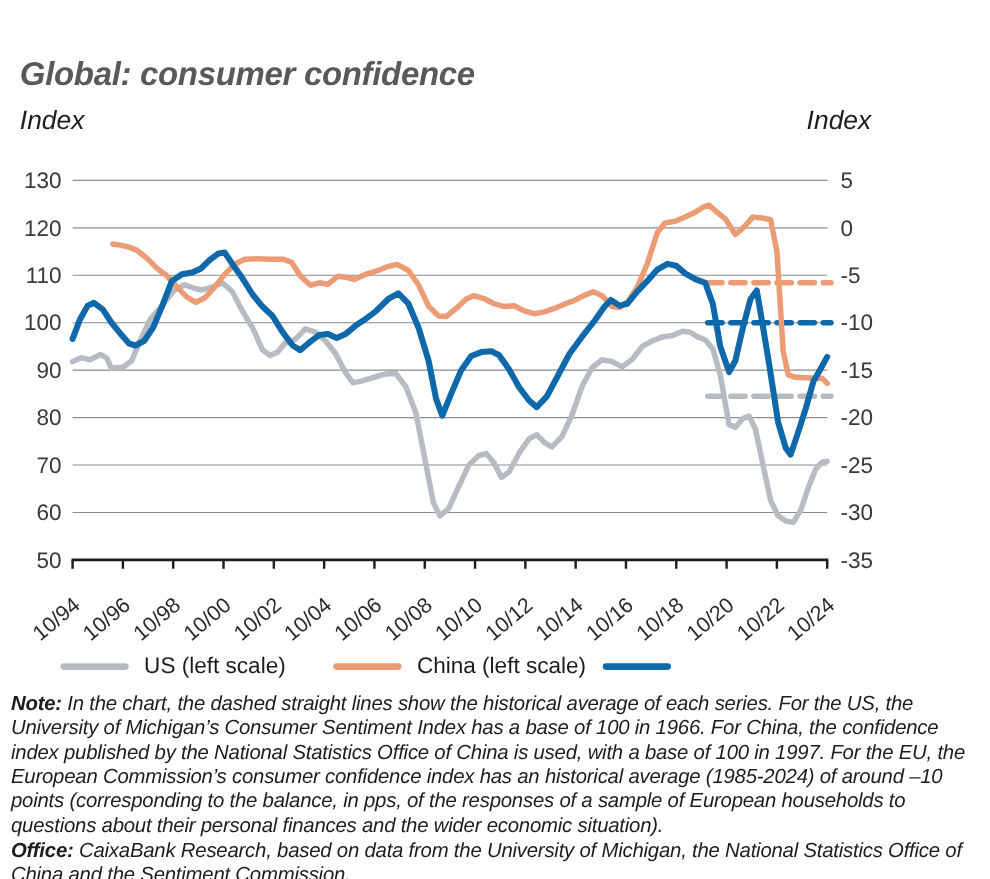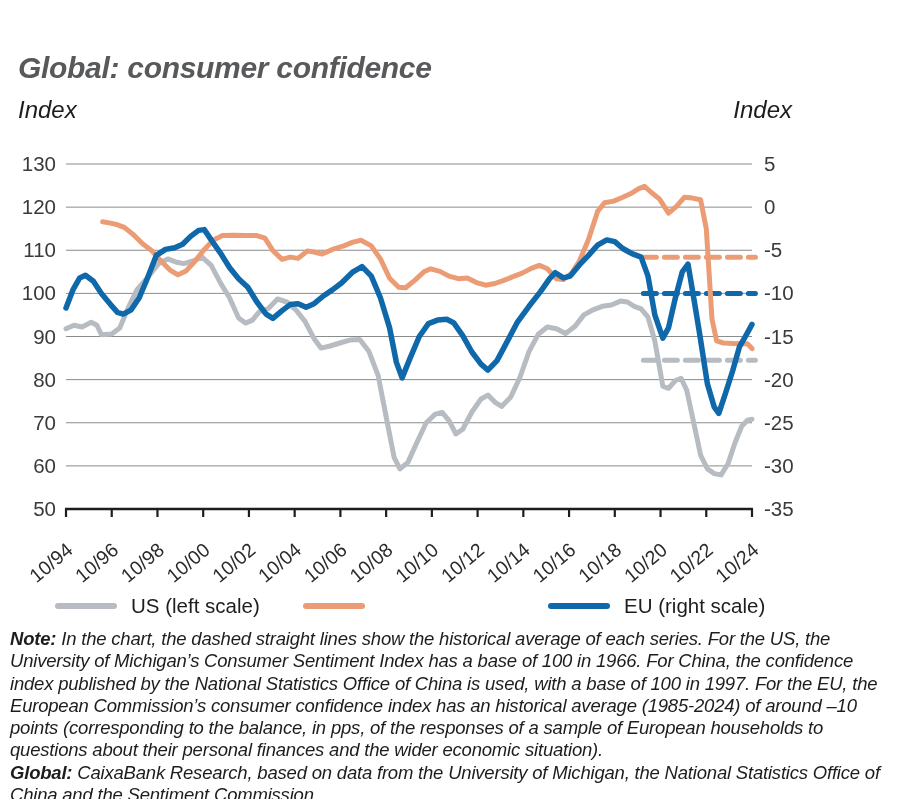--- a/index.html
+++ b/index.html
@@ -114,25 +114,25 @@
       </g>
     </svg>
 
   <div class="legend">
     <div class="legend-item li-0">
       <span class="swatch" style="background: rgb(182, 188, 193);"></span>
       <span class="lab">US (left scale)</span>
     </div>
     <div class="legend-item li-1">
       <span class="swatch" style="background: rgb(235, 156, 117);"></span>
+      <span class="lab">China (left scale)</span>
     </div>
     <div class="legend-item li-2">
       <span class="swatch" style="background: rgb(15, 104, 169);"></span>
-      <span class="lab">EU (right scale)</span>
     </div>
   </div>
 
   <div class="footer">
     <p><b>Note: </b><span>In the chart, the dashed straight lines show the historical average of each series. For the US, the University of Michigan’s Consumer Sentiment Index has a base of 100 in 1966. For China, the confidence index published by the National Statistics Office of China is used, with a base of 100 in 1997. For the EU, the European Commission’s consumer confidence index has an historical average (1985-2024) of around –10 points (corresponding to the balance, in pps, of the responses of a sample of European households to questions about their personal finances and the wider economic situation).</span></p>
-    <p><b>Global: </b><span>CaixaBank Research, based on data from the University of Michigan, the National Statistics Office of China and the Sentiment Commission.</span></p>
+    <p><b>Office: </b><span>CaixaBank Research, based on data from the University of Michigan, the National Statistics Office of China and the Sentiment Commission.</span></p>
   </div>
 
 </div>
 
 </body></html>

